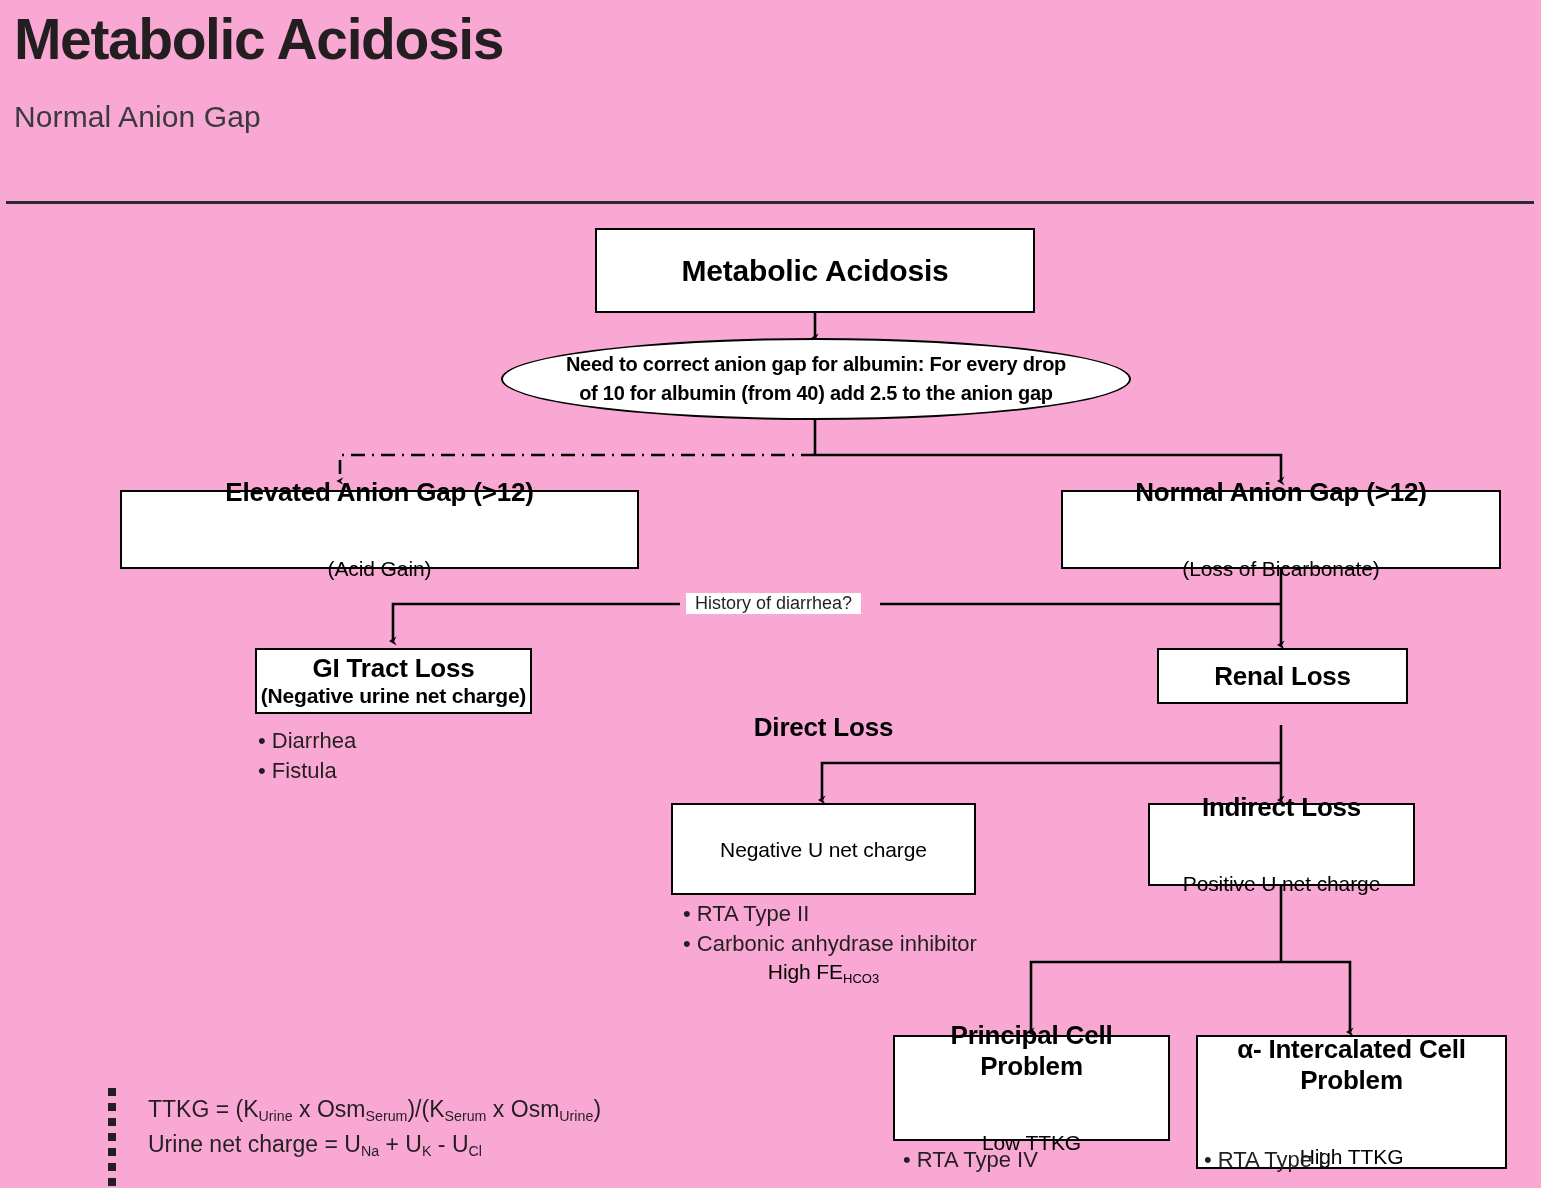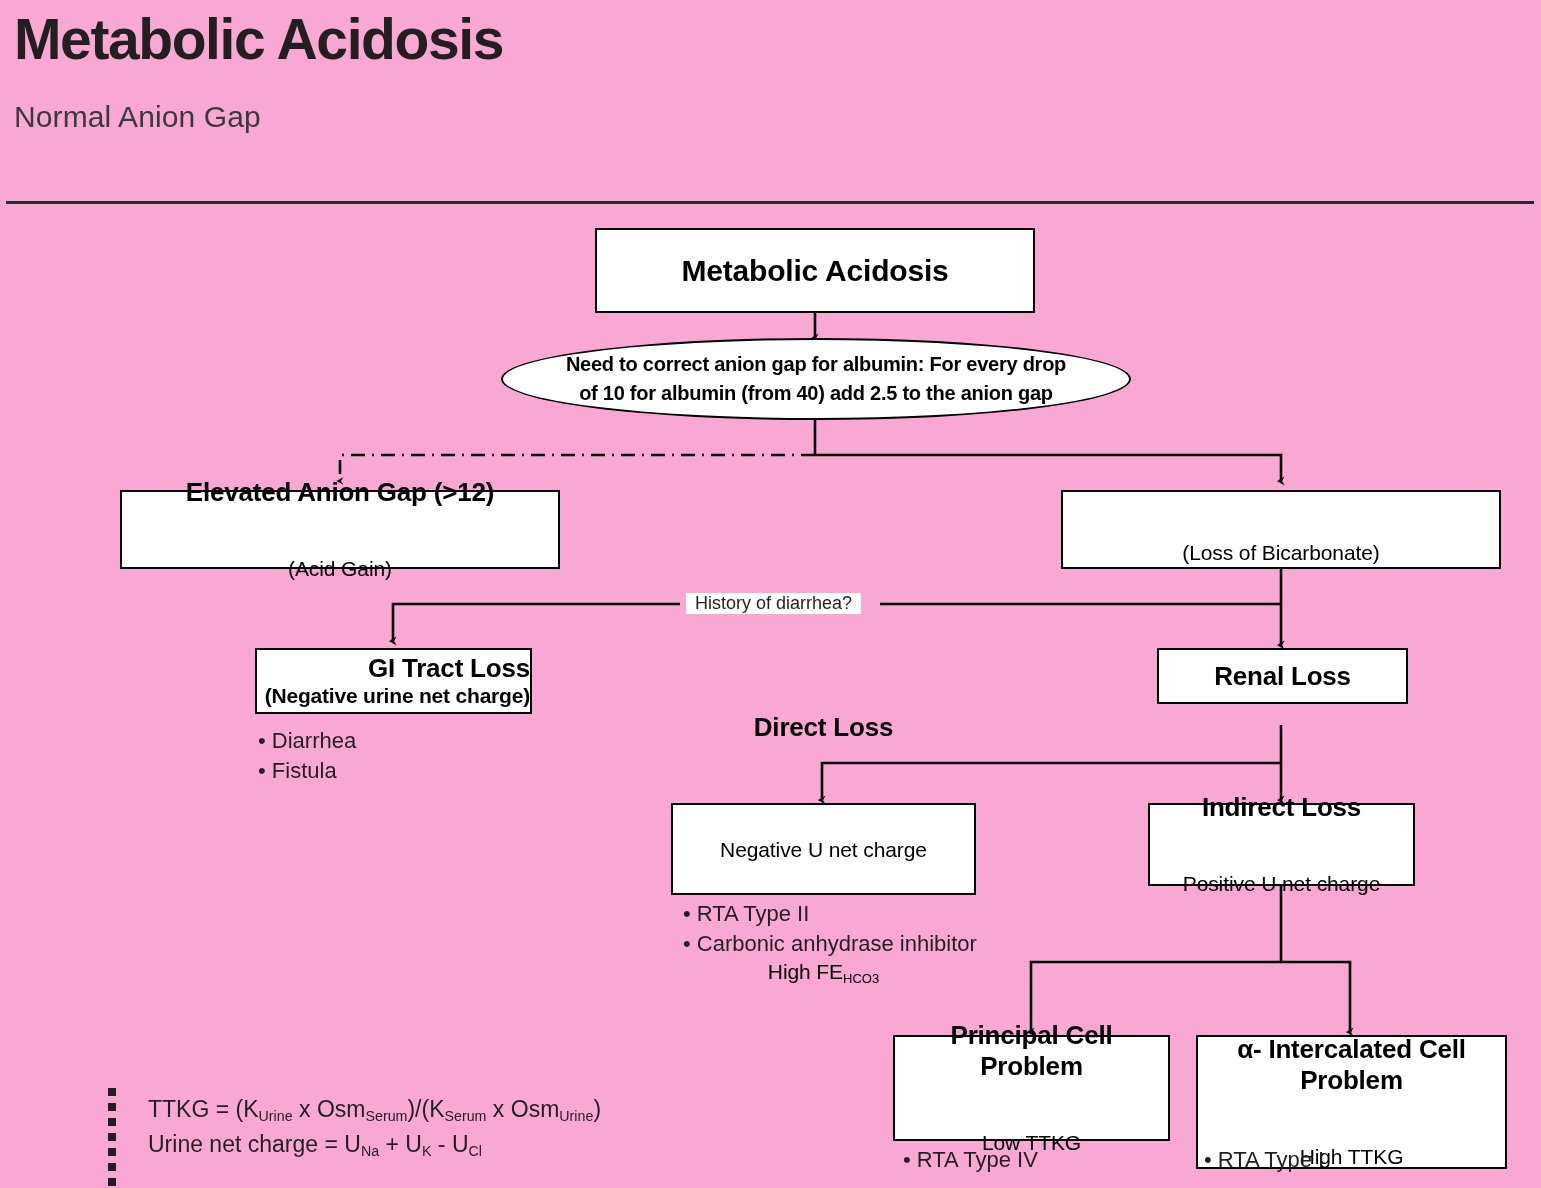--- a/index.html
+++ b/index.html
@@ -210,32 +210,33 @@
     <span class="t1" style="font-size:30px;">Metabolic Acidosis</span>
   </div>
 
   <div class="ellipse" style="left:501px; top:338px; width:630px; height:82px;">
     <div>
       <span style="display:block;">Need to correct anion gap for albumin: For every drop</span>
       <span style="display:block;">of 10 for albumin (from 40) add 2.5 to the anion gap</span>
     </div>
   </div>
 
-  <div class="node" style="left:120px; top:490px; width:440px; height:79px;">
+  <div class="node" style="left:120px; top:490px; width:519px; height:79px;">
     <span class="t1">Elevated Anion Gap (&gt;12)</span>
     <span class="t2">(Acid Gain)</span>
   </div>
 
   <div class="node" style="left:1061px; top:490px; width:440px; height:79px;">
+    <span class="t1">Normal Anion Gap (&gt;12)</span>
     <span class="t2">(Loss of Bicarbonate)</span>
   </div>
 
   <div id="edge-label-diarrhea" style="left:686px; top:593px;">History of diarrhea?</div>
 
-  <div class="node" style="left:255px; top:648px; width:277px; height:66px;align-items:flex-end;">
+  <div class="node" style="left:255px; top:648px; width:277px; height:66px;">
     <span class="t1">GI Tract Loss</span>
     <span class="t2b">(Negative urine net charge)</span>
   </div>
 
   <div class="bullets" style="left:258px; top:726px;">
     <span class="bullet-row">• Diarrhea</span>
     <span class="bullet-row">• Fistula</span>
   </div>
 
   <div class="node" style="left:1157px; top:648px; width:251px; height:56px;">

